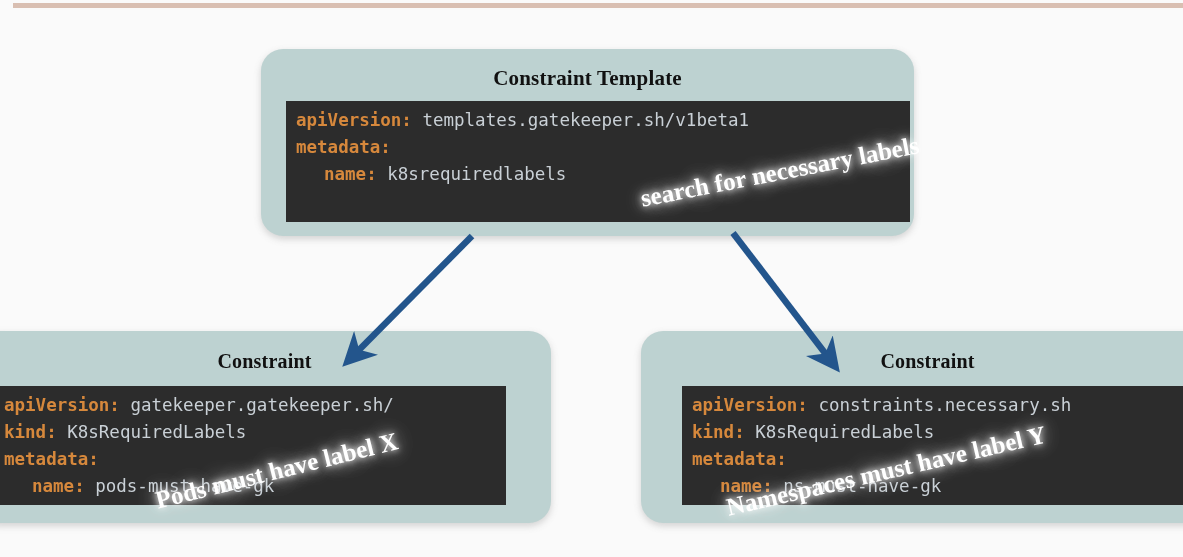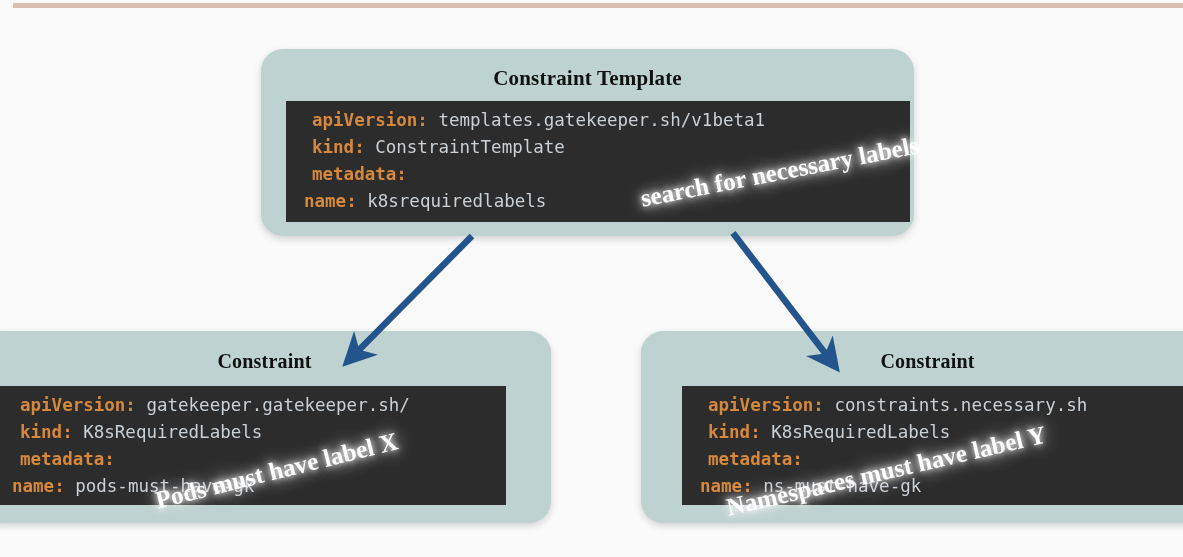--- a/index.html
+++ b/index.html
@@ -51,22 +51,22 @@
     line-height:27px;
     color:#c9d0d6;
     white-space:pre;
     overflow:hidden;
     padding:6px 0 6px 0;
   }
   #code-template { left:25px; top:52px; width:624px; height:121px; }
   #code-left     { left:16px; top:55px; width:512px; height:119px; }
   #code-right    { left:41px; top:55px; width:512px; height:119px; }
 
-  .code .ln { display:block; height:27px; padding-left:26px; }
-  .code .ln.indent { padding-left:18px; }
+  .code .ln { display:block; height:27px; padding-left:10px; }
+  .code .ln.indent { padding-left:38px; }
   .kw { color:#d6883c; font-weight:bold; }
 
   
   #arrows { position:absolute; left:0; top:0; width:1183px; height:557px; pointer-events:none; }
 
   
   .hand {
     position:absolute;
     font-family:"Liberation Serif", serif;
     font-weight:bold;
@@ -84,21 +84,21 @@
 </style>
 </head>
 <body>
 
 <div id="stage">
 
   <div class="top-rule"></div>
 
   <div class="card" id="card-template">
     <div class="card-title">Constraint Template</div>
-    <div class="code" id="code-template"><span class="ln"><span class="kw">apiVersion:</span><span> templates.gatekeeper.sh/v1beta1</span></span><span class="ln"><span class="kw">kind:</span><span> ConstraintTemplate</span></span><span class="ln"><span class="kw">metadata:</span><span></span></span><span class="ln indent"><span class="kw">name:</span><span> k8srequiredlabels</span></span></div>
+    <div class="code" id="code-template"><span class="ln"><span class="kw">apiVersion:</span><span> templates.gatekeeper.sh/v1beta1</span></span><span class="ln"><span class="kw">metadata:</span><span></span></span><span class="ln indent"><span class="kw">name:</span><span> k8srequiredlabels</span></span></div>
   </div>
 
   <div class="card" id="card-left">
     <div class="card-title">Constraint</div>
     <div class="code" id="code-left"><span class="ln"><span class="kw">apiVersion:</span><span> gatekeeper.gatekeeper.sh/</span></span><span class="ln"><span class="kw">kind:</span><span> K8sRequiredLabels</span></span><span class="ln"><span class="kw">metadata:</span><span></span></span><span class="ln indent"><span class="kw">name:</span><span> pods-must-have-gk</span></span></div>
   </div>
 
   <div class="card" id="card-right">
     <div class="card-title">Constraint</div>
     <div class="code" id="code-right"><span class="ln"><span class="kw">apiVersion:</span><span> constraints.necessary.sh</span></span><span class="ln"><span class="kw">kind:</span><span> K8sRequiredLabels</span></span><span class="ln"><span class="kw">metadata:</span><span></span></span><span class="ln indent"><span class="kw">name:</span><span> ns-must-have-gk</span></span></div>

